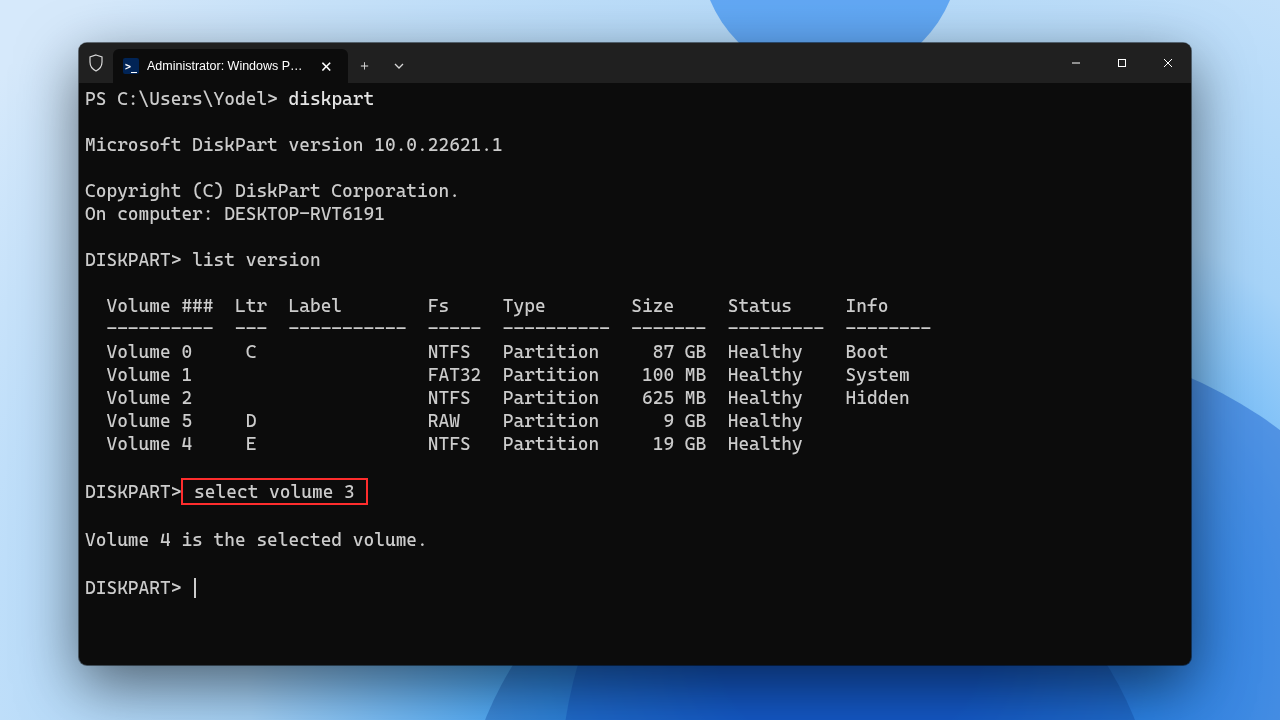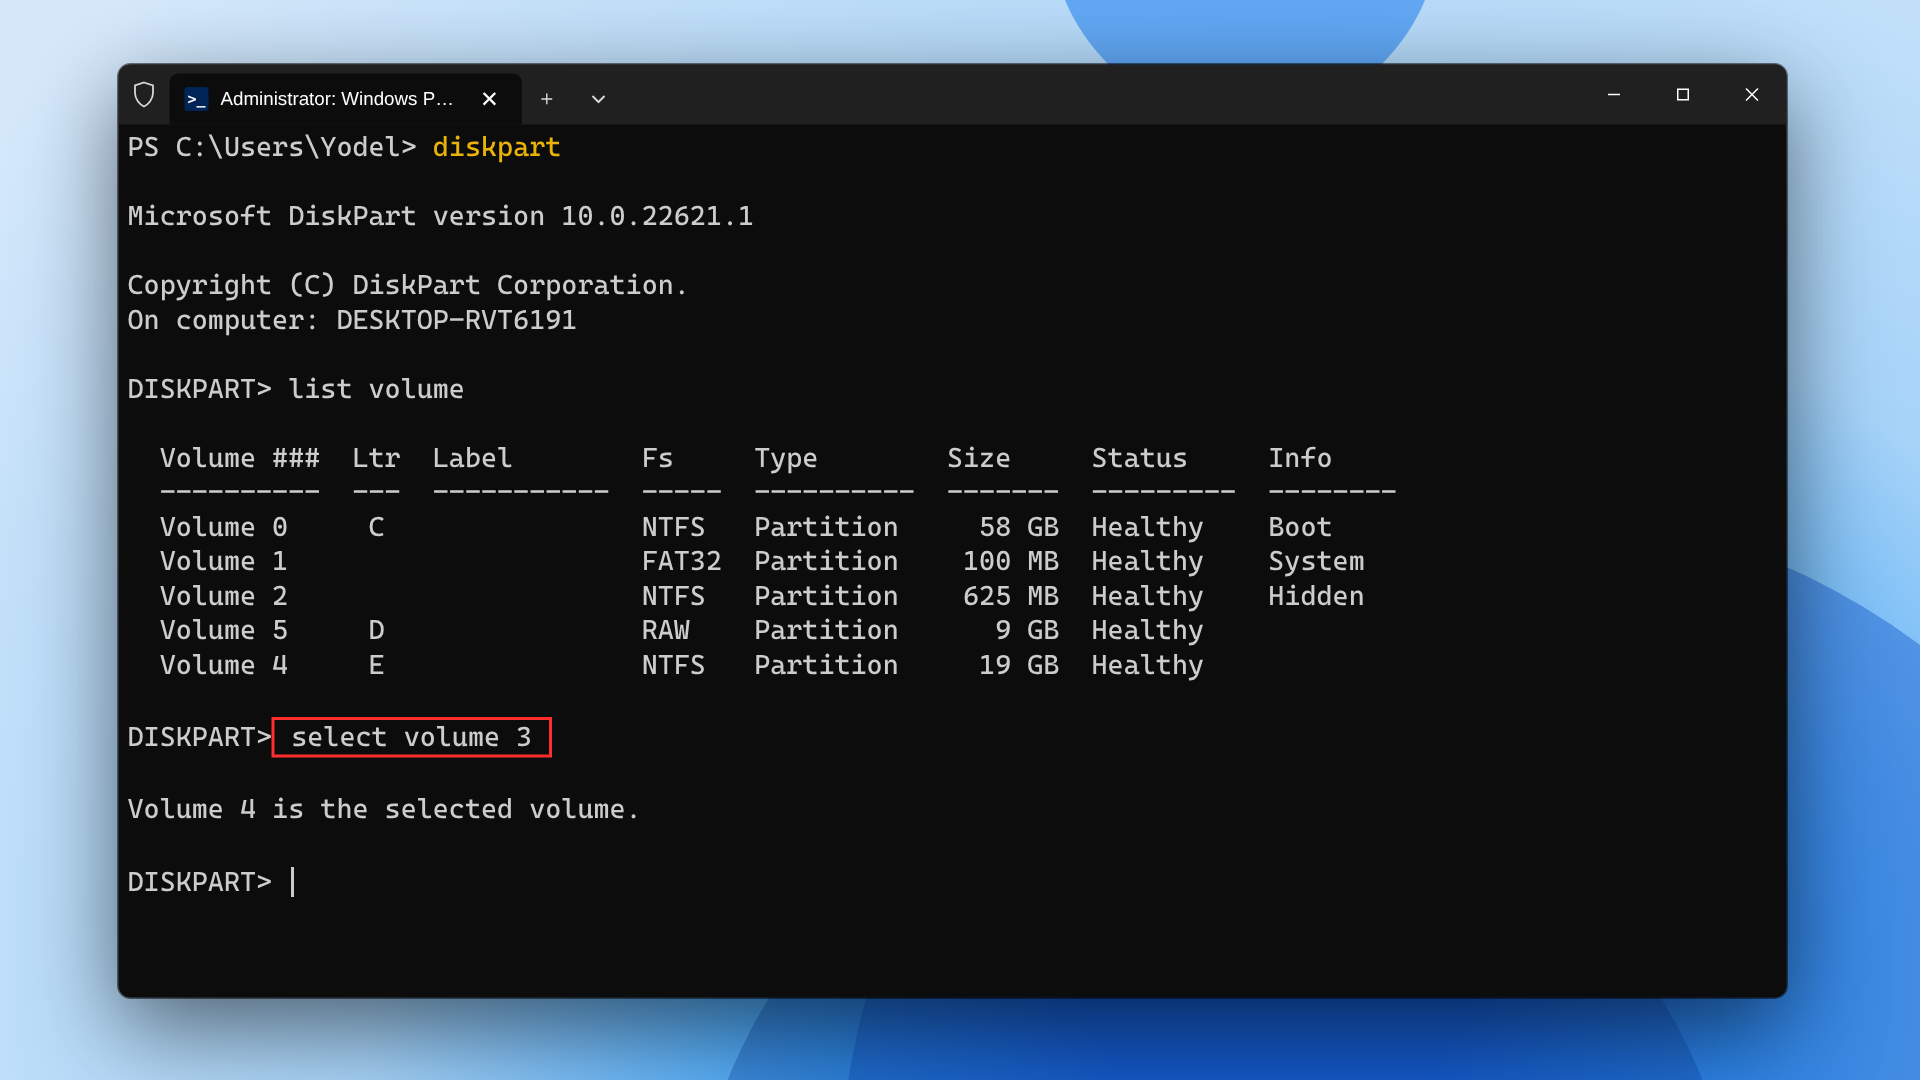--- a/index.html
+++ b/index.html
@@ -46,21 +46,21 @@
   .tab-close { color:#ffffff; font-size:15px; line-height:1; padding:2px 5px; border-radius:3px; }
   .newtab, .tabmenu { width:34px; display:flex; align-items:center; justify-content:center; color:#d7d7d7; font-size:14px; margin-top:6px; height:34px;}
   .spacer { flex:1; }
   .winbtn { width:46px; display:flex; align-items:center; justify-content:center; color:#ffffff; }
   .winbtn svg { width:10px; height:10px; stroke:#ffffff; stroke-width:1; fill:none; }
 
   .terminal {
     padding: 4px 6px; font-family: "Cascadia Mono", Consolas, monospace;
     font-size: 18.3px; line-height: 23px; color:#cccccc; white-space: pre;
   }
-  .yellow { color:#eab308; }
+  .yellow { color:#e5e5e5; }
   .highlight-box { display:inline-block; border: 2.5px solid #ff2d2d; text-align: center; }
   .cursor {
     display:inline-block; width:1.5px; height:20px; background:#cccccc;
     transform: translateY(4px); margin-left:2px;
   }
 </style>
 </head>
 <body>
 
 <div class="desktop-arc1"></div>
@@ -103,25 +103,25 @@
     </div>
   </div>
 
   <div class="terminal"><span>PS C:\Users\Yodel&gt; </span><span class="yellow">diskpart</span>
 
 <span>Microsoft DiskPart version 10.0.22621.1</span>
 
 <span>Copyright (C) DiskPart Corporation.</span>
 <span>On computer: DESKTOP-RVT6191</span>
 
-<span>DISKPART&gt; </span><span>list volume</span>
+<span>DISKPART&gt; </span><span>list version</span>
 
 <span>  Volume ###  Ltr  Label        Fs     Type        Size     Status     Info</span>
 <span>  ----------  ---  -----------  -----  ----------  -------  ---------  --------</span>
-<span>  Volume 0     C                NTFS   Partition     58 GB  Healthy    Boot</span>
+<span>  Volume 0     C                NTFS   Partition     87 GB  Healthy    Boot</span>
 <span>  Volume 1                      FAT32  Partition    100 MB  Healthy    System</span>
 <span>  Volume 2                      NTFS   Partition    625 MB  Healthy    Hidden</span>
 <span>  Volume 5     D                RAW    Partition      9 GB  Healthy</span>
 <span>  Volume 4     E                NTFS   Partition     19 GB  Healthy</span>
 
 <span>DISKPART&gt;</span><span class="highlight-box"> select volume 3 </span>
 
 <span>Volume 4 is the selected volume.</span>
 
 <span>DISKPART&gt; </span><span class="cursor"></span></div>

